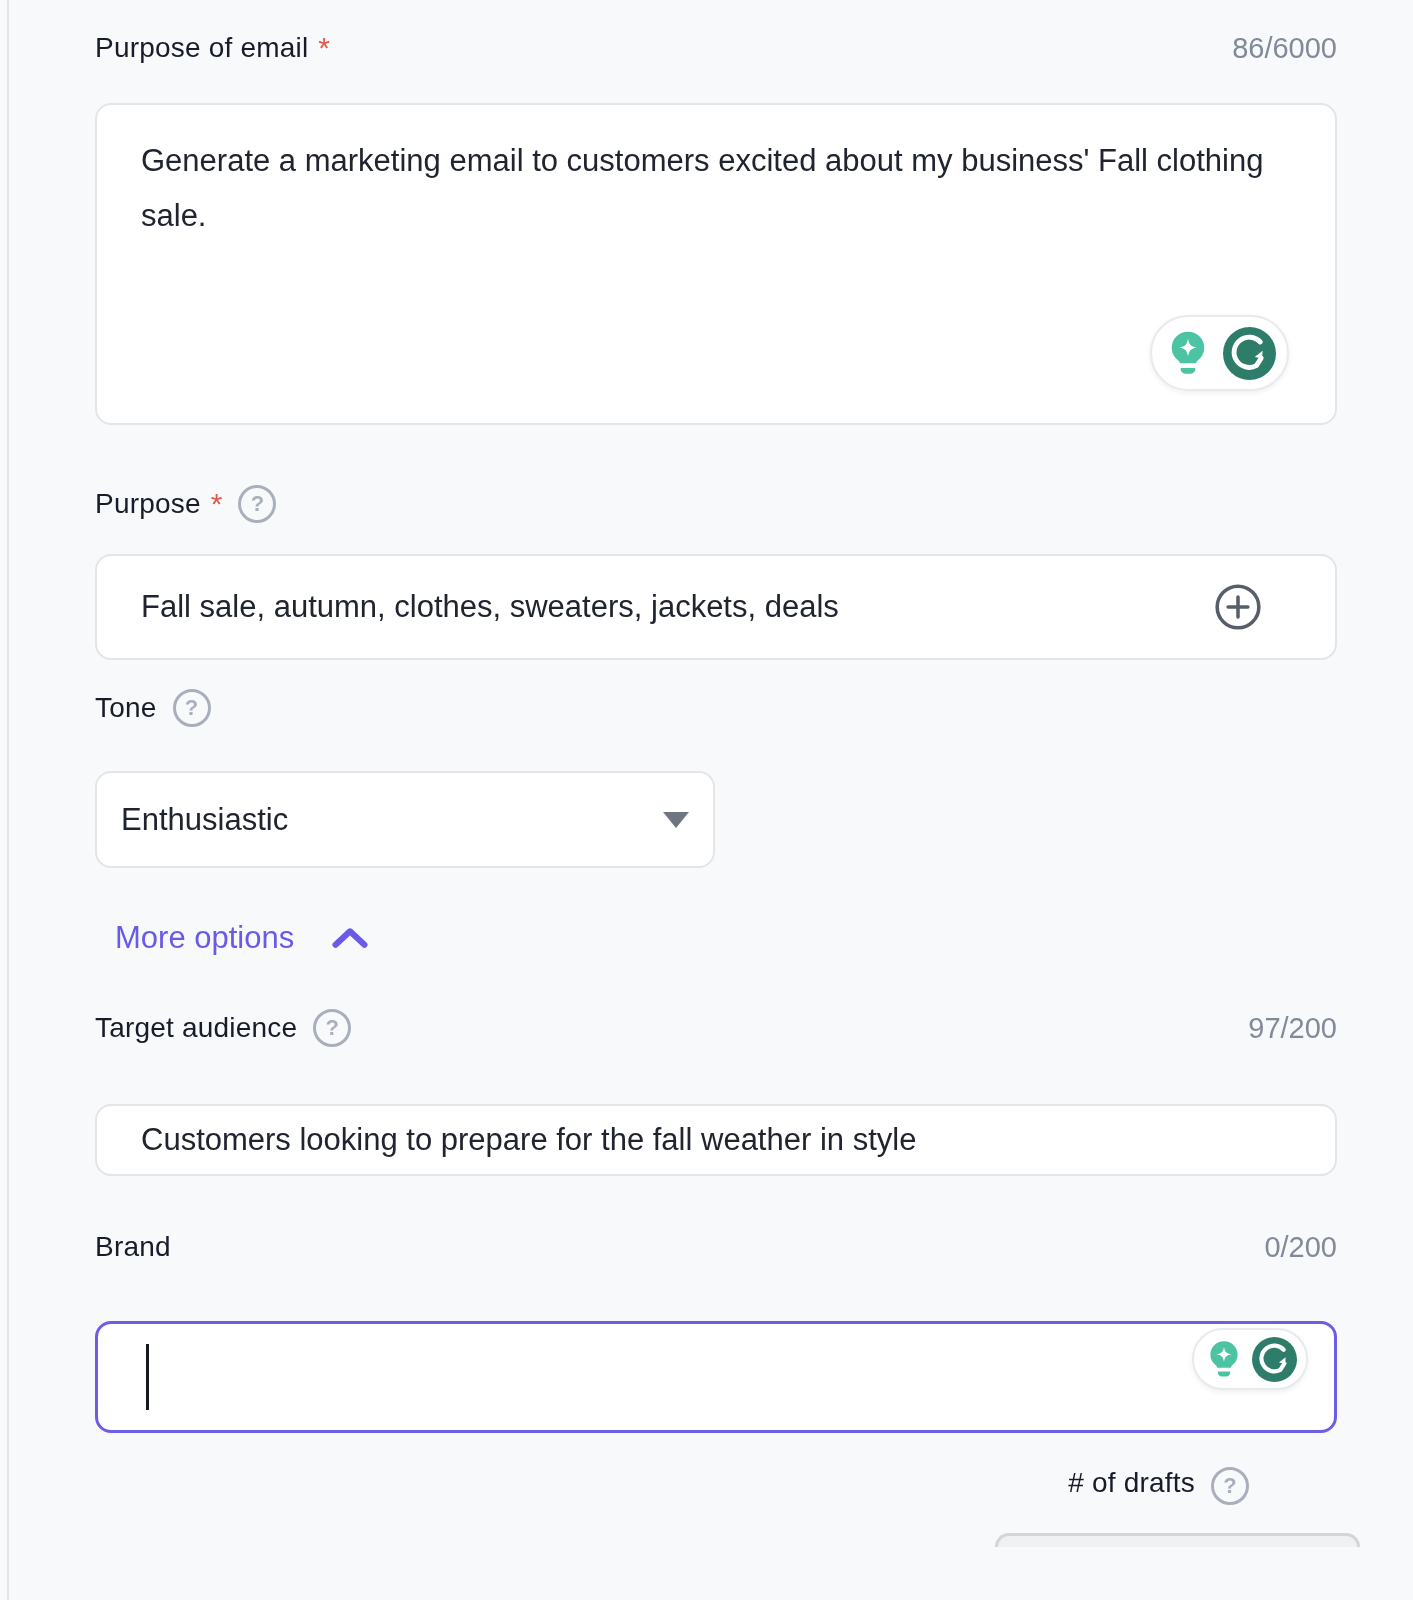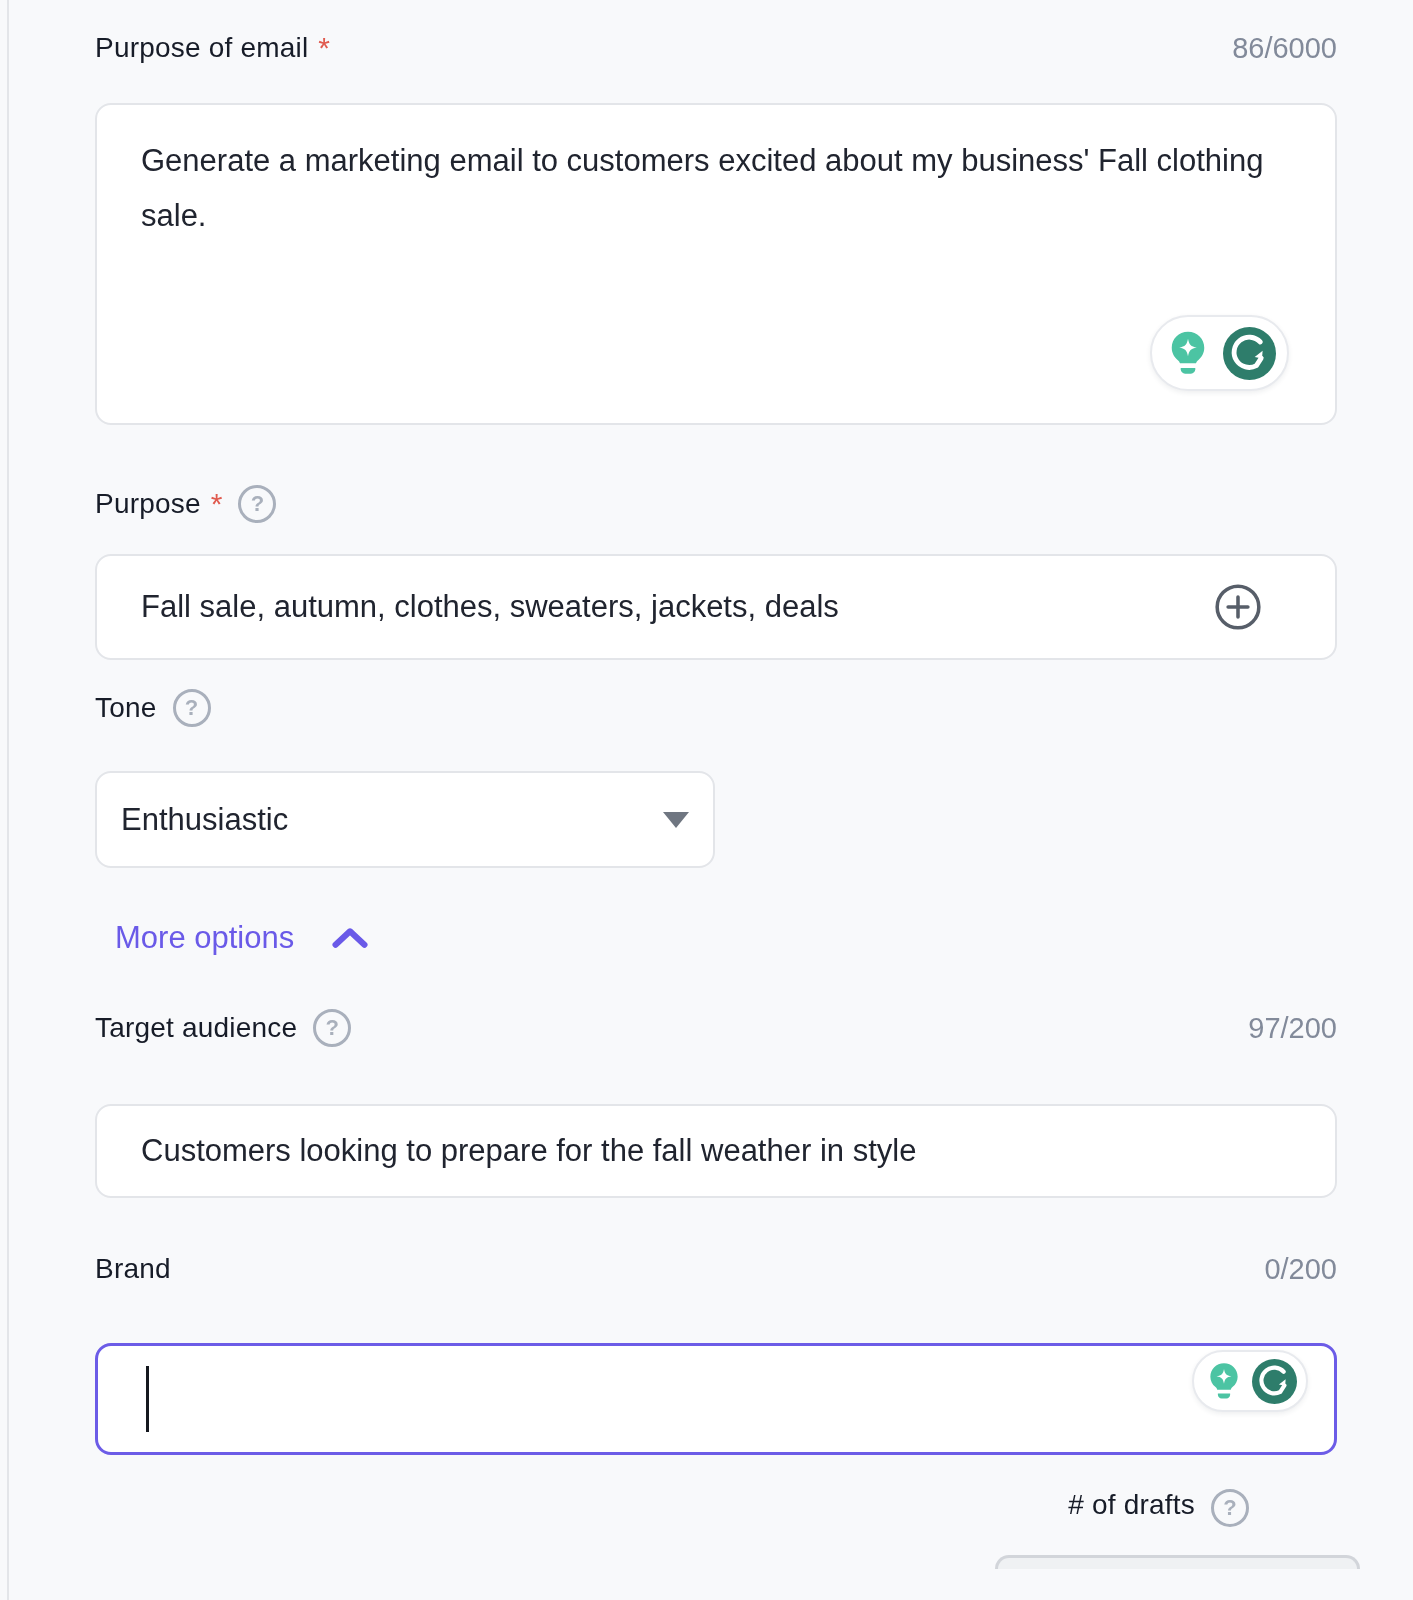--- a/index.html
+++ b/index.html
@@ -72,21 +72,21 @@
     border-left:13px solid transparent; border-right:13px solid transparent;
     border-top:16px solid #6F7681;
   }
 
   .more-options {
     margin-top:48px; margin-left:20px; height:44px;
     display:inline-flex; align-items:center; gap:36px;
     color:#6A5AE8; font-size:31px; font-weight:500; cursor:pointer;
   }
   .mt-target-header { margin-top:46px; }
-  .target-wrap { margin-top:54px; height:94px; display:flex; align-items:center; }
+  .target-wrap { margin-top:54px; height:72px; display:flex; align-items:center; }
   .target-wrap input {
     flex:1; border:none; outline:none; background:transparent;
     font-family:inherit; font-size:31px; color:#20242F;
     padding:0 44px; height:100%; border-radius:16px;
   }
   .mt-brand-header { margin-top:49px; }
 
   .brand-wrap {
     position:relative; margin-top:52px; height:112px;
     background:#fff; border:3px solid #6C5CE7; border-radius:16px;

